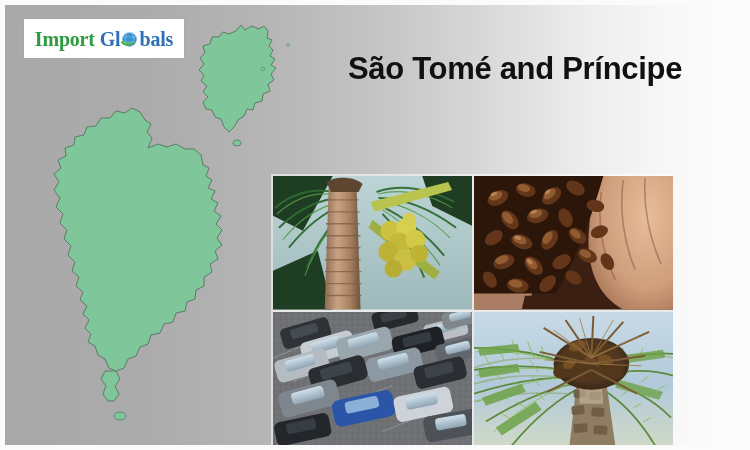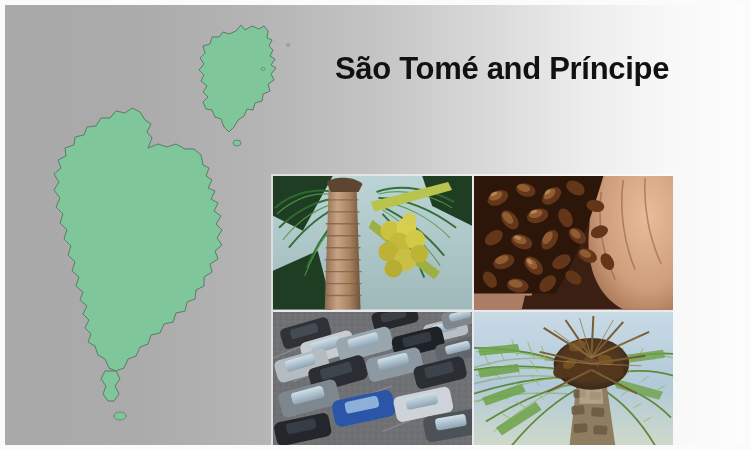--- a/index.html
+++ b/index.html
@@ -86,21 +86,21 @@
     width: 19px;
     height: 19px;
     margin: 0 0px;
     position: relative;
     top: 1px;
   }
 
   
   #title-block {
     position: absolute;
-    left: 277px;
+    left: 290px;
     top: 40px;
     width: 440px;
     text-align: center;
     color: #111111;
   }
   .title-line {
     font-family: "Liberation Sans", sans-serif;
     font-weight: 700;
     font-size: 31px;
     line-height: 47px;
@@ -170,20 +170,40 @@
                    L120,108 L127,103 L135,107 L140,115 L146,119 L142,127 L147,133 Z" fill="#7fc79a" stroke="#5d7f68" stroke-width="1"></path>
 
           <path d="M111,366 L115,374 L110,381 L114,389 L109,396 L103,396 L98,389
                    L101,381 L96,374 L100,366 Z" fill="#7fc79a" stroke="#5d7f68" stroke-width="1"></path>
 
           <ellipse cx="115" cy="411" rx="6" ry="4" fill="#7fc79a" stroke="#5d7f68" stroke-width="0.8"></ellipse>
         </g>
       </svg>
     </div>
 
+    <div id="logo-box">
+      <div id="logo-text">
+        <span class="logo-import">Import</span>
+          <span style="display:inline-block;width:5px"></span>
+          <span class="logo-gl">Gl</span>
+          <span id="logo-globe">
+          <svg viewBox="0 0 40 40" xmlns="http://www.w3.org/2000/svg" width="19" height="19">
+            <circle cx="20" cy="20" r="15" fill="#3c8fd0"></circle>
+            <path d="M5 20 A15 15 0 0 1 35 20" fill="none" stroke="#7fc3e8" stroke-width="1.2"></path>
+            <path d="M20 5 A9 15 0 0 0 20 35" fill="none" stroke="#a9d9f2" stroke-width="1.2"></path>
+            <path d="M20 5 A9 15 0 0 1 20 35" fill="none" stroke="#a9d9f2" stroke-width="1.2"></path>
+            <path d="M5.5 14.5 H34.5" fill="none" stroke="#9fd2ef" stroke-width="1"></path>
+            <path d="M5.5 25.5 H34.5" fill="none" stroke="#9fd2ef" stroke-width="1"></path>
+            <path d="M2 27 C12 38, 30 34, 38 15 C33 28, 14 33, 4 23 Z" fill="#3fae4a"></path>
+            <path d="M3 24 C13 34, 29 30, 37 14 C34 26, 15 31, 5 22 Z" fill="#6dc455"></path>
+          </svg>
+        </span>
+          <span class="logo-bals">bals</span>
+      </div>
+    </div>
 
     <div id="title-block">
       <div class="title-line">São Tomé and Príncipe</div>
     </div>
 
     <div id="collage">
 
       <div class="photo">
         <svg viewBox="0 0 200 134" preserveAspectRatio="none" xmlns="http://www.w3.org/2000/svg">
           <defs>

